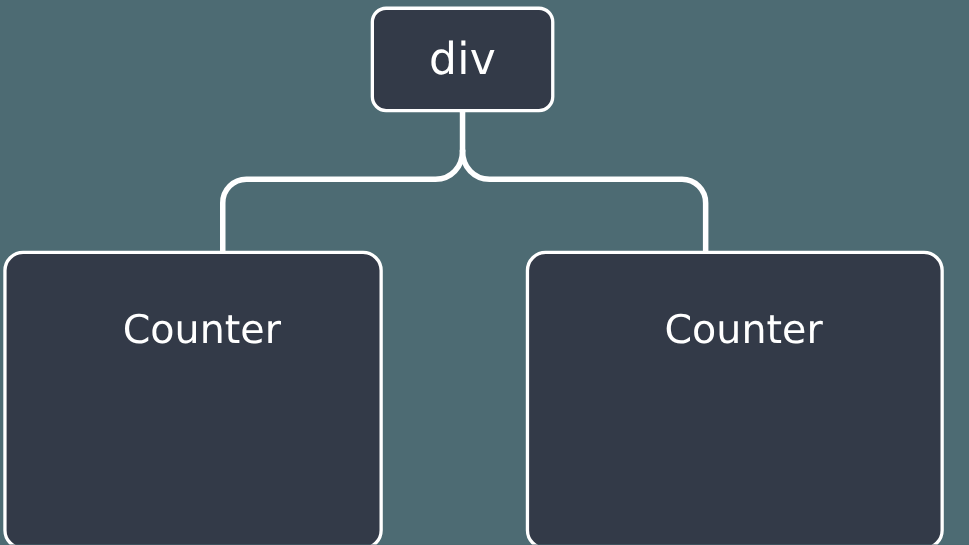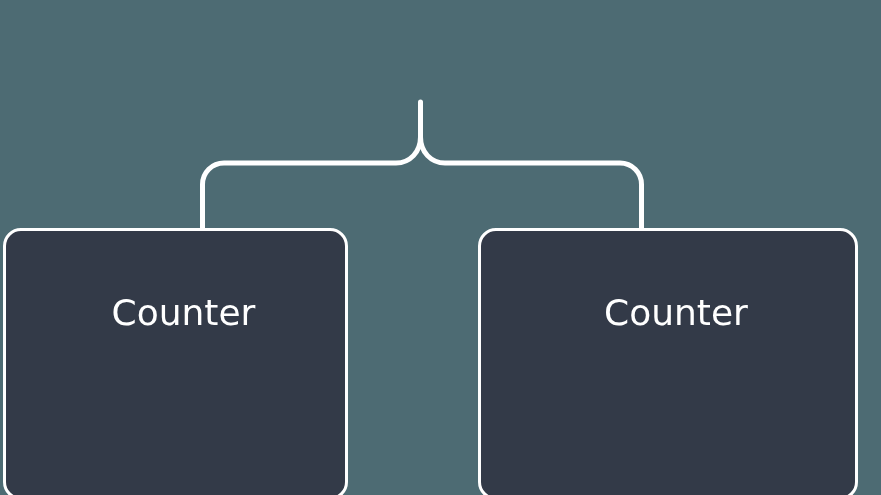--- a/index.html
+++ b/index.html
@@ -60,21 +60,21 @@
     left: 478px;
     top: 228px;
     width: 380px;
     height: 272px;
     border-radius: 18px;
   }
   .counter-title {
     position: absolute;
     left: 0;
     right: 0;
-    top: 64px;
+    top: 52px;
     text-align: center;
     color: #ffffff;
     font-size: 36px;
     font-weight: 400;
     line-height: 1;
     margin-left: 16px;
   }
 </style>
 </head>
 <body>
@@ -89,20 +89,23 @@
       <path d="M420.5,137 C420.5,152 410,163 396,163
                L224,163 C212,163 202.5,172.5 202.5,184.5
                L202.5,228"></path>
 
       <path d="M420.5,137 C420.5,152 431,163 445,163
                L620,163 C632,163 641.5,172.5 641.5,184.5
                L641.5,228"></path>
     </g>
   </svg>
 
+  <div class="node" id="node-div">
+    <span class="node-title">div</span>
+  </div>
 
   <div class="node" id="node-counter-left">
     <div class="counter-title">Counter</div>
 
   </div>
 
   <div class="node" id="node-counter-right">
     <div class="counter-title">Counter</div>
 
   </div>

